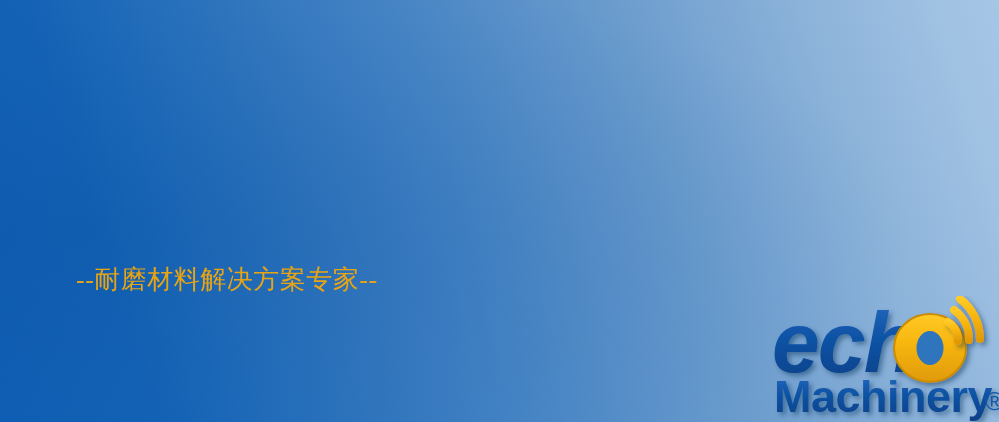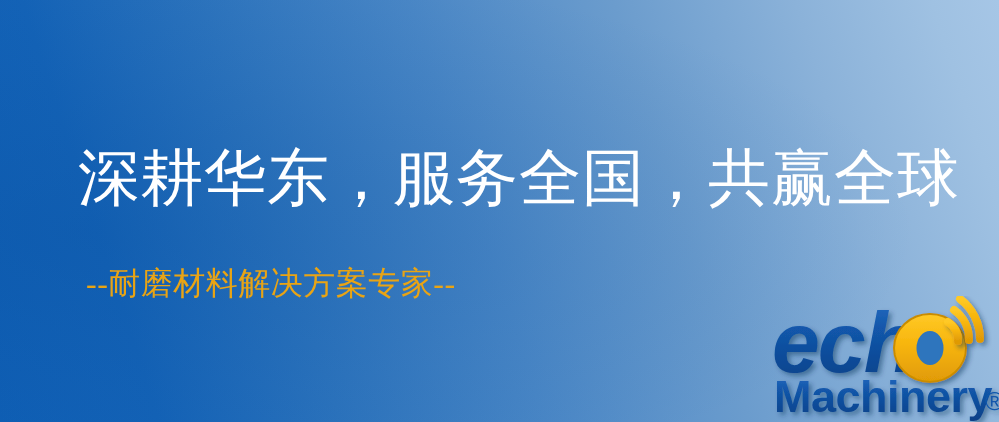--- a/index.html
+++ b/index.html
@@ -42,24 +42,24 @@
     font-size: 62px;
     line-height: 1.05;
     color: #ffffff;
     letter-spacing: 1px;
     white-space: nowrap;
     z-index: 3;
   }
 
   .subtitle {
     position: absolute;
-    left: 86px;
+    left: 76px;
     top: 266px;
     font-family: "Liberation Serif", "DejaVu Serif", serif;
-    font-size: 32px;
+    font-size: 26px;
     line-height: 1.1;
     color: #e9a414;
     letter-spacing: 0.5px;
     white-space: nowrap;
     z-index: 3;
   }
 
   
   .logo {
     position: absolute;
@@ -70,21 +70,20 @@
     z-index: 4;
     margin-left: 28px;
   }
   .logo svg { display: block; }
 </style>
 </head>
 <body>
 
 <div id="banner">
 
-  <div class="headline">深耕华东，服务全国，共赢全球</div>
 
   <div class="subtitle">--耐磨材料解决方案专家--</div>
 
   <div class="logo">
     <svg width="255" height="126" viewBox="0 0 255 126" xmlns="http://www.w3.org/2000/svg">
       <defs>
         <linearGradient id="blueGrad" x1="0" y1="0" x2="0" y2="1">
           <stop offset="0%" stop-color="#2a6fc4"></stop>
           <stop offset="35%" stop-color="#1257ab"></stop>
           <stop offset="100%" stop-color="#0c3f86"></stop>

